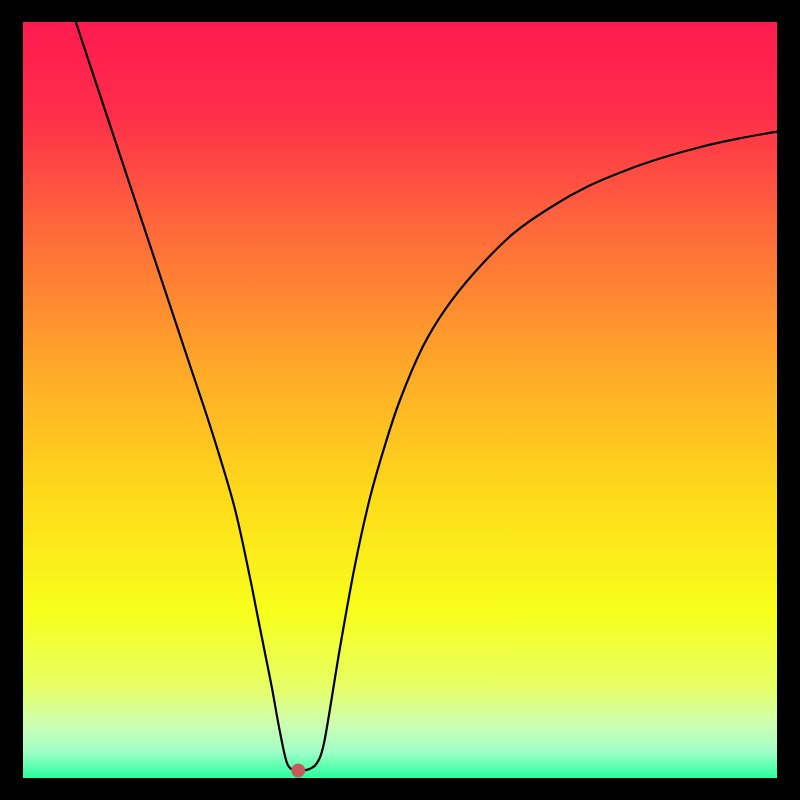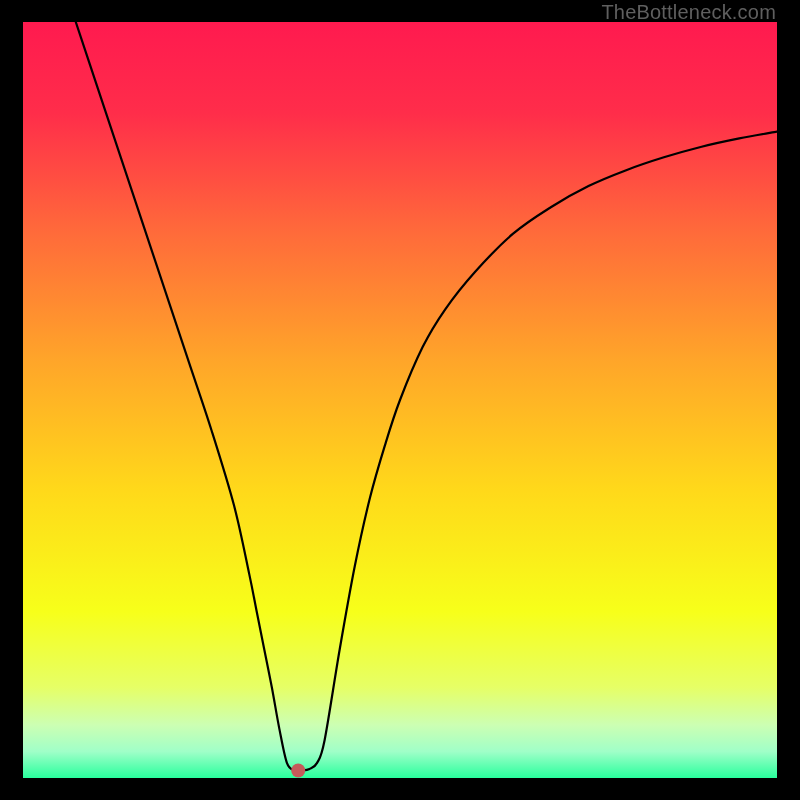--- a/index.html
+++ b/index.html
@@ -57,15 +57,14 @@
             <stop offset="96.5%" stop-color="#a0ffc8"></stop>
             <stop offset="100%" stop-color="#29ff9d"></stop>
           </linearGradient>
       </defs>
       <rect id="bg-rect" x="0" y="0" width="754" height="756" fill="url(#bg-grad)"></rect>
       <path id="curve-path" fill="none" stroke="#000" stroke-width="2.2" stroke-linecap="round" stroke-linejoin="round" d="M 52.78000000000001 0 C 56.55000000000001 11.339999999999995, 67.86 45.35999999999996, 75.4 68.03999999999996 C 82.94000000000001 90.71999999999997, 90.48000000000002 113.40000000000003, 98.02000000000001 136.08000000000004 C 105.56 158.76000000000005, 113.10000000000001 181.44000000000003, 120.64 204.12 C 128.18 226.79999999999998, 135.72 249.47999999999996, 143.26 272.15999999999997 C 150.79999999999998 294.84, 158.34 317.52, 165.88 340.2 C 173.42 362.88, 180.95999999999998 384.3, 188.5 408.24 C 196.04000000000002 432.18, 204.8366666666667 459.90000000000003, 211.12000000000003 483.84000000000003 C 217.40333333333336 507.78000000000003, 222.43 534.24, 226.2 551.88 C 229.96999999999997 569.52, 231.2266666666667 577.08, 233.74 589.6800000000001 C 236.25333333333333 602.2800000000001, 238.76666666666665 614.88, 241.28 627.48 C 243.79333333333335 640.08, 246.30666666666667 652.05, 248.82000000000002 665.28 C 251.33333333333337 678.51, 253.8466666666667 694.26, 256.36 706.86 C 258.87333333333333 719.46, 261.38666666666666 733.95, 263.9 740.88 C 266.4133333333333 747.81, 268.9266666666667 747.1800000000001, 271.44 748.44 C 273.9533333333333 749.7, 276.4666666666667 748.692, 278.98 748.44 C 281.49333333333334 748.1880000000001, 284.00666666666666 748.188, 286.52 746.928 C 289.0333333333333 745.668, 291.5466666666667 745.668, 294.06 740.88 C 296.5733333333333 736.092, 297.83000000000004 737.1, 301.6 718.2 C 305.37 699.3000000000001, 311.65333333333336 656.46, 316.68 627.48 C 321.70666666666665 598.5, 326.73333333333335 569.52, 331.76 544.3199999999999 C 336.78666666666663 519.1199999999999, 341.8133333333334 496.44, 346.84000000000003 476.28000000000003 C 351.8666666666667 456.12000000000006, 356.8933333333333 439.74, 361.91999999999996 423.36 C 366.9466666666666 406.98, 370.71666666666664 394.38, 377 378 C 383.28333333333336 361.62, 392.08 340.20000000000005, 399.62 325.08000000000004 C 407.16 309.96000000000004, 413.4433333333334 299.88000000000005, 422.24000000000007 287.28000000000003 C 431.03666666666675 274.68, 441.09 262.0799999999999, 452.4 249.47999999999996 C 463.71 236.87999999999997, 477.53333333333336 222.39000000000004, 490.1 211.68000000000006 C 502.6666666666667 200.97000000000008, 515.2333333333333 193.15800000000004, 527.8 185.22000000000003 C 540.3666666666666 177.282, 552.9333333333333 170.22600000000003, 565.5 164.05200000000002 C 578.0666666666667 157.87800000000001, 590.6333333333334 152.9639999999999, 603.2 148.17599999999993 C 615.7666666666667 143.38799999999995, 628.3333333333333 139.23000000000005, 640.9 135.32400000000007 C 653.4666666666667 131.4180000000001, 666.0333333333333 127.89000000000003, 678.6 124.74000000000001 C 691.1666666666667 121.58999999999999, 703.7333333333333 118.94399999999997, 716.3 116.42399999999998 C 728.8666666666666 113.90399999999998, 747.7166666666667 110.754, 754 109.62"></path>
       <circle id="marker-dot" fill="#c55a5a" stroke="none" cx="275.21" cy="748.44" r="7"></circle>
     </svg>
   </div>
 
-  <div class="watermark">TheBottleneck.com</div>
 
 </div>
 
 </body></html>

